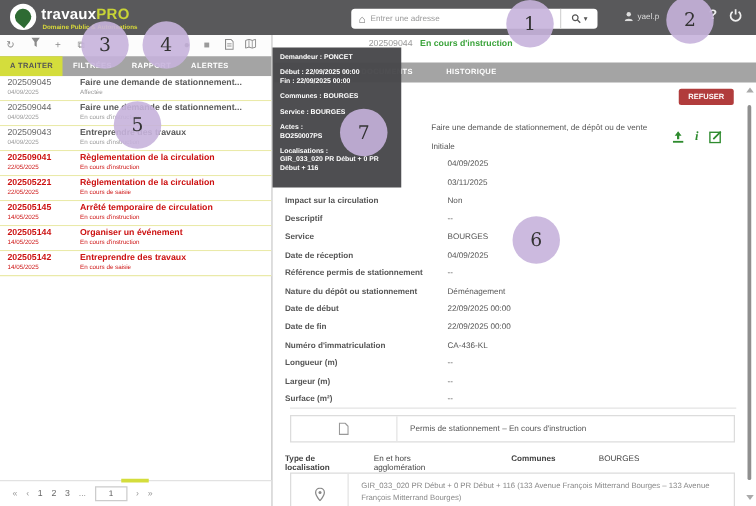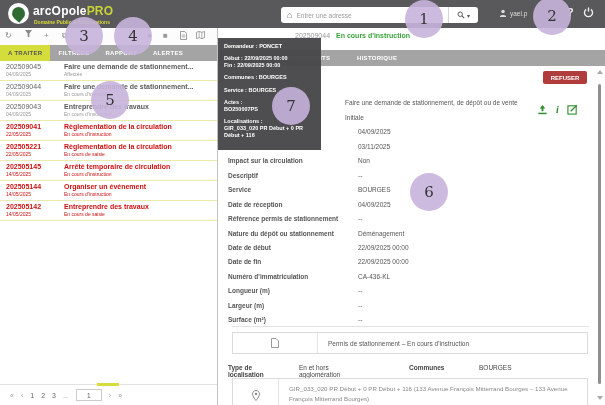--- a/index.html
+++ b/index.html
@@ -87,21 +87,21 @@
 </style>
 </head>
 <body>
 
 <div id="app">
 
   <div class="top-header">
     <div class="logo-circle">
         <div class="logo-swoosh"></div>
       </div>
-    <div class="logo-title"><span>arcOpole</span><span class="pro">PRO</span></div>
+    <div class="logo-title"><span>travaux</span><span class="pro">PRO</span></div>
     <div class="logo-sub">Domaine Public &amp; Autorisations</div>
 
     <div class="search-bar">
       <span class="home-ic">⌂</span>
       <input class="search-input" type="text" placeholder="Entrer une adresse" style="">
       <div class="search-btn">
         <svg width="8" height="8" viewBox="0 0 10 10">
             <circle cx="4" cy="4" r="2.8" fill="none" stroke="#555" stroke-width="1.2"></circle>
             <line x1="6.2" y1="6.2" x2="9" y2="9" stroke="#555" stroke-width="1.3"></line>
           </svg>

